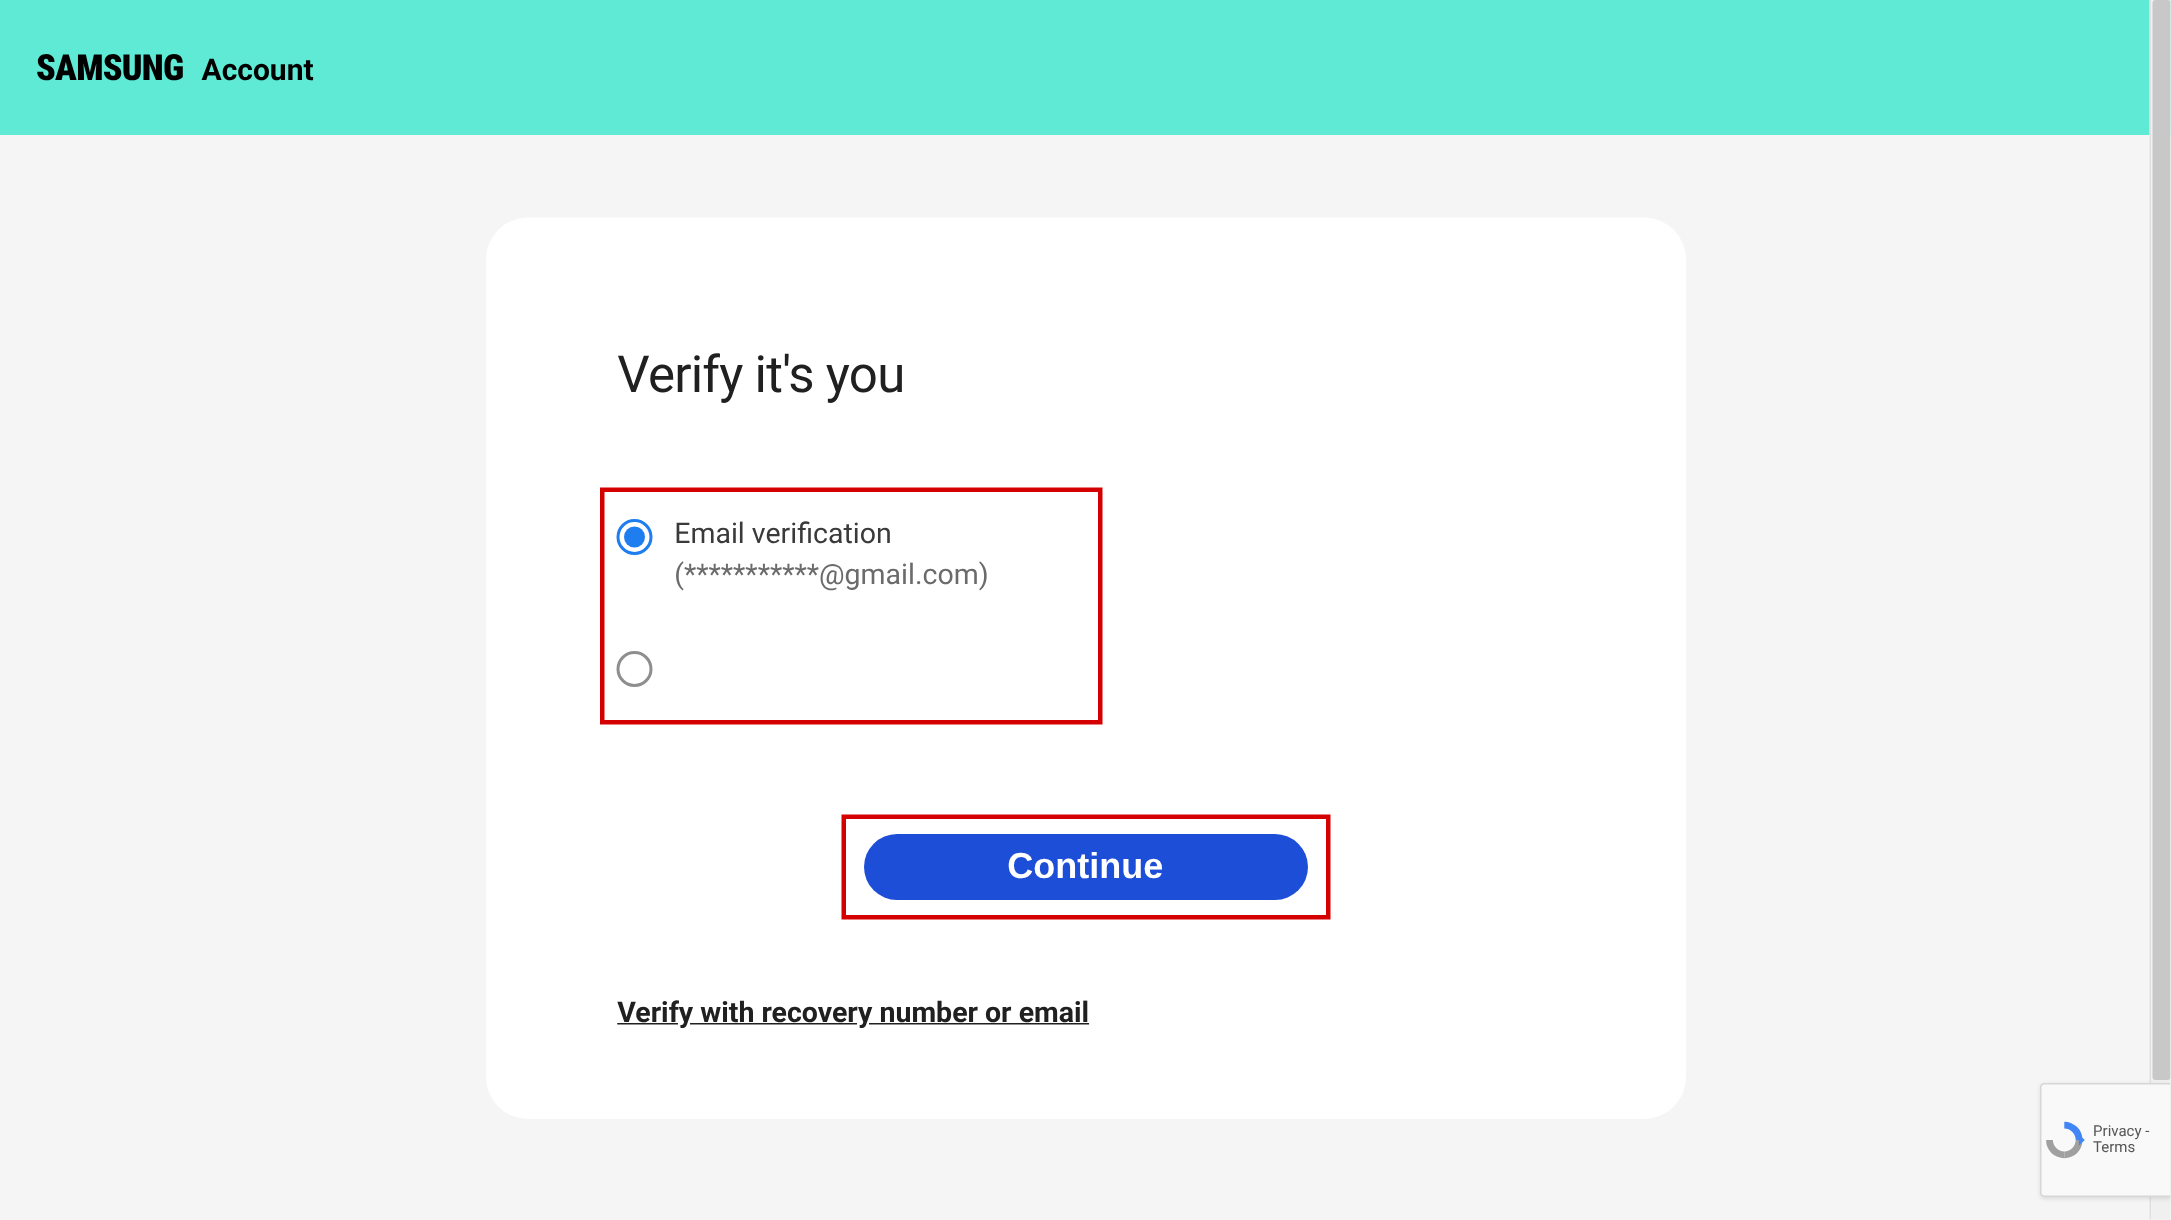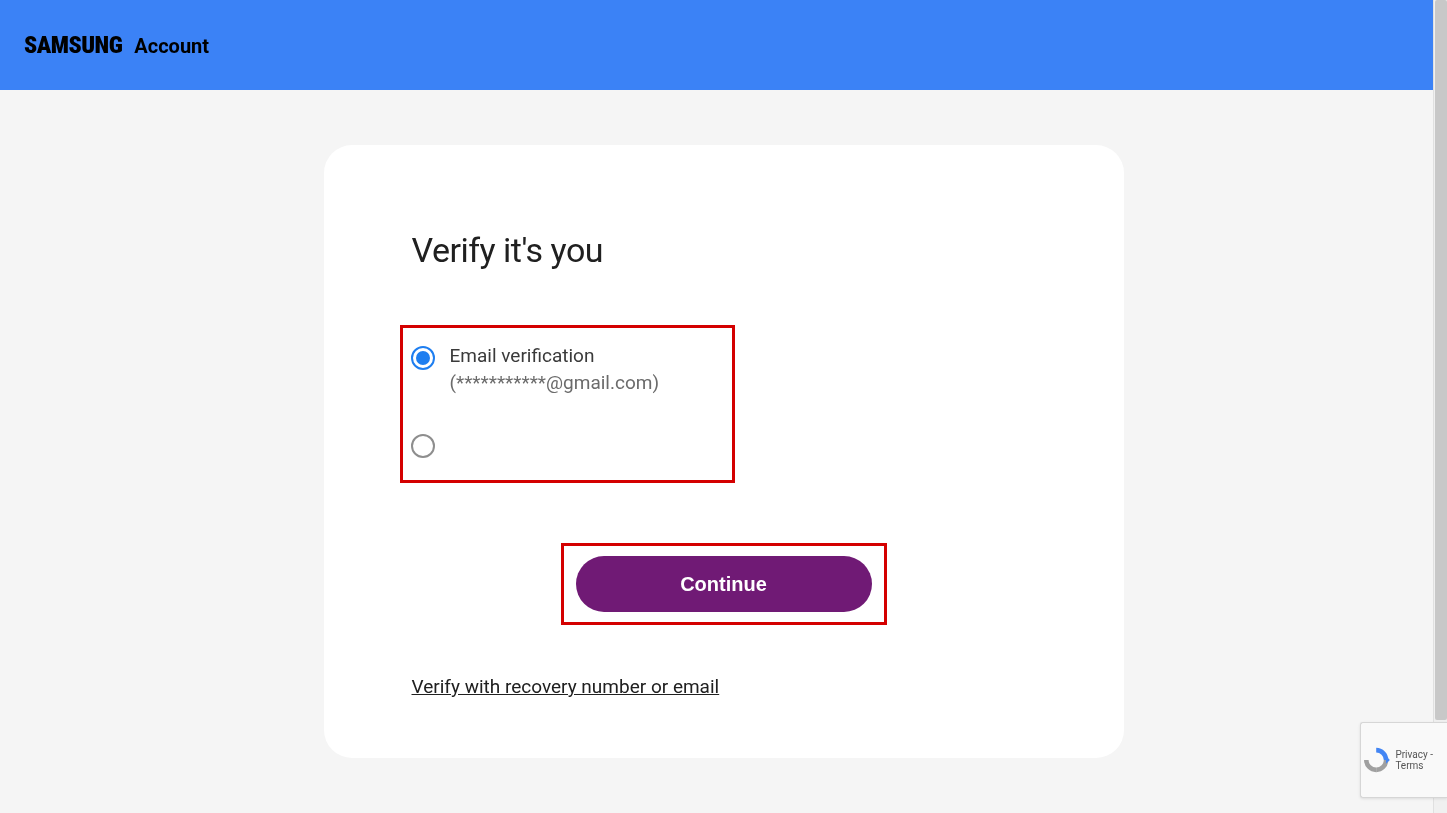--- a/index.html
+++ b/index.html
@@ -9,21 +9,21 @@
     }
     body {
       font-family: -apple-system, BlinkMacSystemFont, "Segoe UI", Roboto, Helvetica, Arial, sans-serif;
       background: #f5f5f5;
       width: 1447px;
       height: 813px;
       overflow: hidden;
       position: relative;
     }
     .header {
-      background: #3b82f6;
+      background: #5eead4;
       height: 90px;
       display: flex;
       align-items: center;
       padding-left: 24px;
     }
     .brand {
       display: flex;
       align-items: baseline;
       gap: 12px;
     }
@@ -120,33 +120,33 @@
       color: #b0b0b0;
     }
     .button-wrap {
       border: 3px solid #d40000;
       width: 326px;
       margin: 0 auto;
       padding: 10px 12px;
       margin-bottom: 50px;
     }
     .continue-btn {
-      background: #701a75;
+      background: #1d4ed8;
       color: #ffffff;
       border: none;
       border-radius: 50px;
       width: 100%;
-      height: 56px;
-      font-size: 20px;
+      height: 44px;
+      font-size: 24px;
       font-weight: 600;
       cursor: pointer;
     }
     .recovery-link {
       font-size: 19px;
-      font-weight: 400;
+      font-weight: 700;
       color: #202020;
       text-decoration: underline;
       cursor: pointer;
       display: inline-block;
     }
     .recaptcha {
       position: absolute;
       bottom: 15px;
       right: 0;
       width: 87px;

